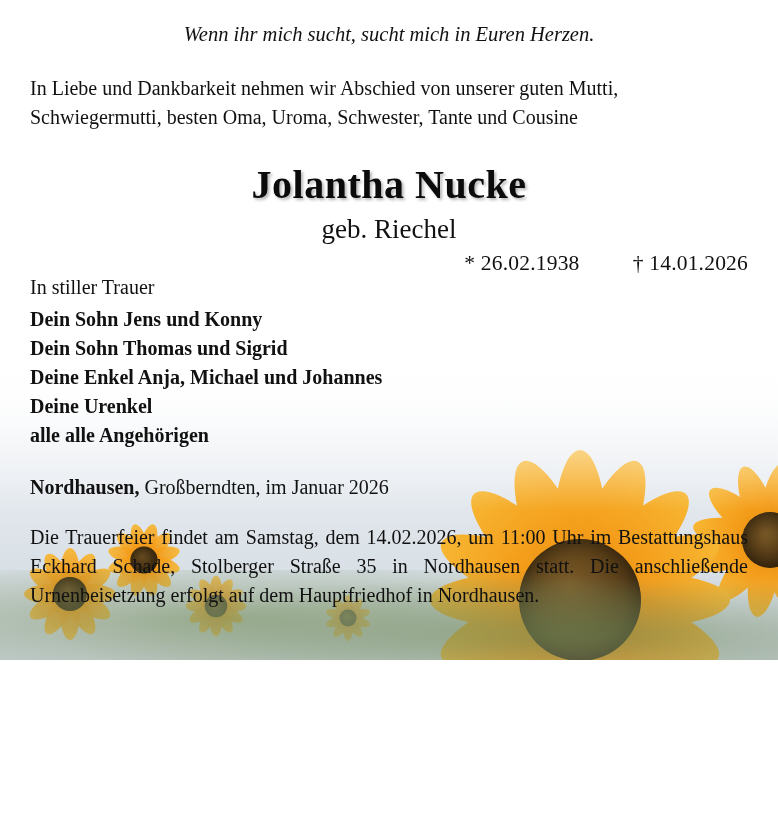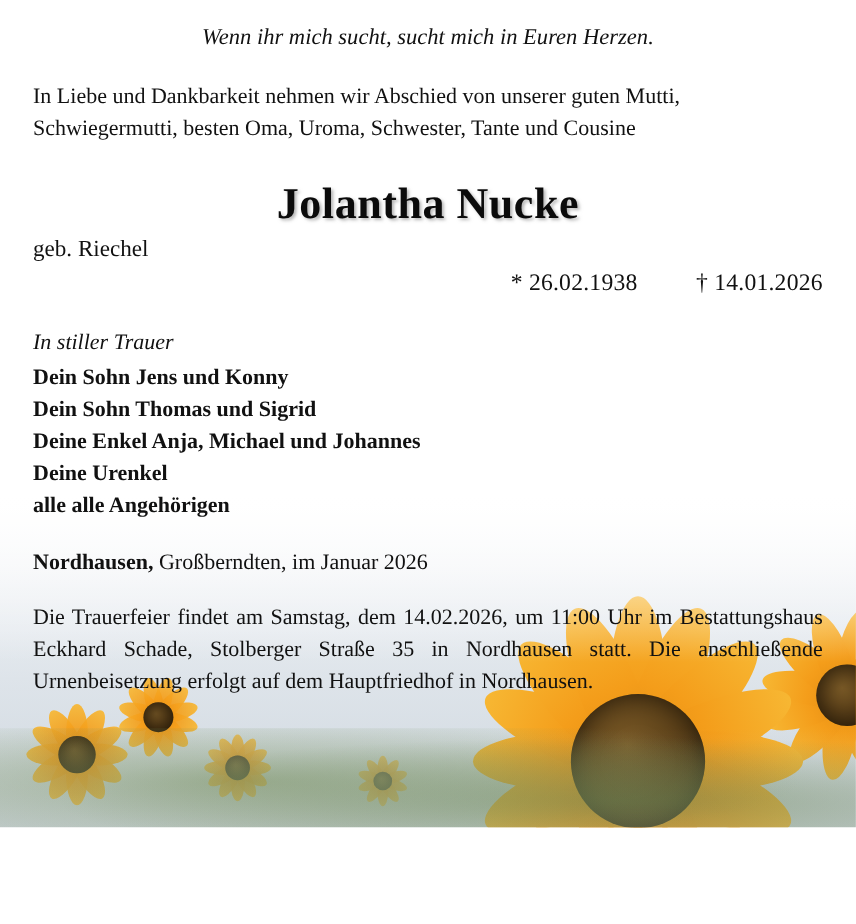--- a/index.html
+++ b/index.html
@@ -9,21 +9,21 @@
   body {
     width: 778px;
     height: 840px;
     font-family: "Liberation Serif", serif;
     background: #ffffff;
     overflow: hidden;
   }
   .obituary {
     position: relative;
     width: 778px;
-    height: 752px;
+    height: 660px;
     box-sizing: border-box;
     background: linear-gradient(to bottom, #ffffff 0%, #ffffff 60%, #f3f4f6 72%, #e4e8ec 82%, #dfe4ea 100%);
     overflow: hidden;
   }
 
   
   .bg-art {
     position: absolute;
     left: 0;
     right: 0;
@@ -150,37 +150,35 @@
     margin-top: 30px;
     text-align: center;
     font-size: 40px;
     font-weight: bold;
     letter-spacing: 0.5px;
     color: #0b0b0b;
     text-shadow: 2px 2px 3px rgba(120,120,120,0.55);
   }
   .maiden {
     margin-top: 6px;
-    text-align: left;
-    font-size: 21px;
+    text-align: center;
+    font-size: 27px;
     color: #111;
   }
   .dates {
     margin-top: 6px;
     text-align: right;
     font-size: 21.5px;
     color: #111;
     letter-spacing: 0.2px;
   }
   .dates .sep { display: inline-block; width: 42px; }
   .mourn-head {
-    margin-top: 30px;
-    font-size: 20px;
-    color: #111;
-    font-style: italic;
+    font-size: 20px;
+    color: #111;
   }
   .mourn-list {
     margin-top: 6px;
     font-size: 20px;
     font-weight: bold;
     line-height: 1.45;
     color: #111;
   }
   .place {
     margin-top: 26px;

